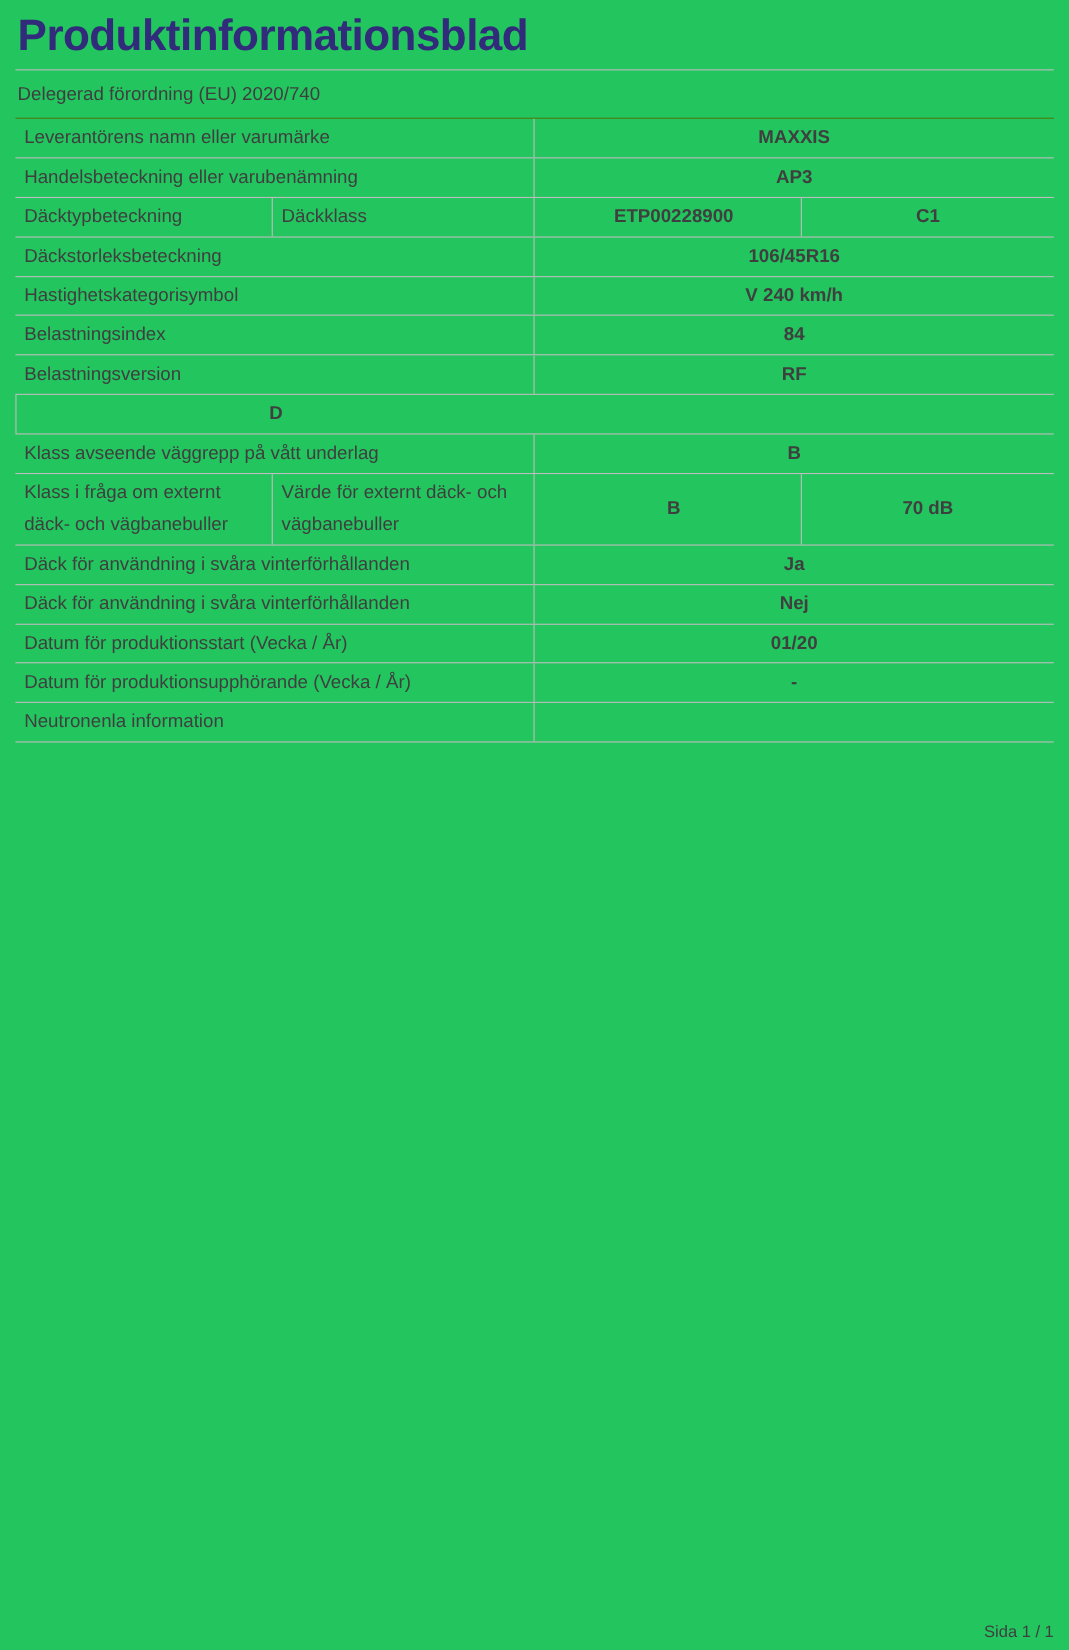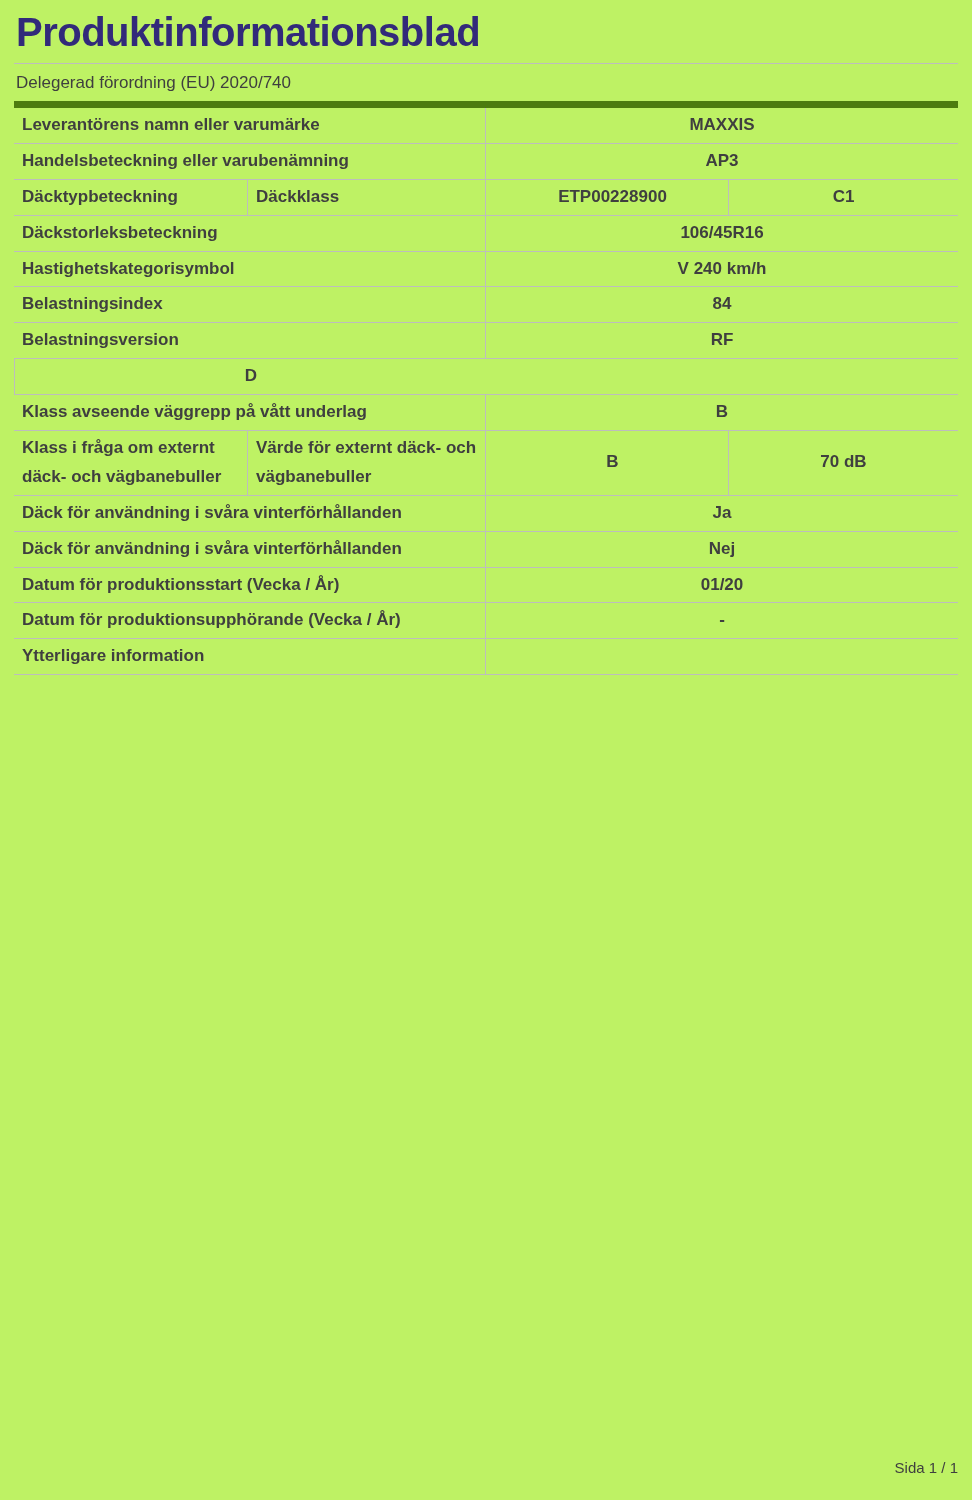--- a/index.html
+++ b/index.html
@@ -4,60 +4,59 @@
 <style>
   html, body {
     margin: 0;
     padding: 0;
     background: #ffffff;
   }
   .sheet {
     position: relative;
     width: 972px;
     height: 1500px;
-    background: #bef264;
+    background: #22c55e;
     font-family: "Liberation Sans", sans-serif;
     color: #3f3f3f;
     overflow: hidden;
   }
   .content {
     margin: 0 14px;
   }
   .title {
     font-size: 40px;
     font-weight: bold;
     color: #322a7a;
     margin: 0;
     padding: 10px 0 8px 2px;
     letter-spacing: -0.5px;
   }
   .subtitle-row {
     border-top: 1px solid #bdbdbd;
-    border-bottom: 7px solid #4d7c0f;
+    border-bottom: 1px solid #4d7c0f;
     min-height: 45px;
     display: flex;
     align-items: center;
     padding-left: 2px;
     box-sizing: border-box;
     font-size: 17px;
   }
   .trow {
     display: flex;
     align-items: stretch;
     border-bottom: 1px solid #bdbdbd;
     font-size: 17px;
     line-height: 1.7;
   }
   .cell {
     display: flex;
     align-items: center;
     padding: 3px 8px;
     box-sizing: border-box;
     min-height: 33px;
-    font-weight: bold;
   }
   .label-cell {
     width: 471px;
   }
   .value-cell {
     width: 473px;
     border-left: 1px solid #bdbdbd;
     justify-content: center;
     text-align: center;
     font-weight: bold;
@@ -74,21 +73,21 @@
   .addr-row { min-height: 64px; }
   .short { min-height: 30px; }
   .addr-lines {
     text-align: center;
     line-height: 1.65;
     width: 100%;
   }
   .footer {
     position: absolute;
     right: 14px;
-    bottom: 24px;
+    bottom: 8px;
     font-size: 15px;
     color: #3f3f3f;
   }
 </style>
 </head>
 <body>
 
 <div class="sheet">
   <div class="content">
 
@@ -166,20 +165,20 @@
       <div class="cell value-cell">01/20</div>
     </div>
 
     <div class="trow">
       <div class="cell label-cell">Datum för produktionsupphörande (Vecka / År)</div>
       <div class="cell value-cell">-</div>
     </div>
 
 
     <div class="trow">
-      <div class="cell label-cell short">Ytterligare information</div>
+      <div class="cell label-cell short">Neutronenla information</div>
       <div class="cell value-cell short"></div>
     </div>
 
   </div>
 
   <div class="footer">Sida 1 / 1</div>
 </div>
 
 </body></html>

